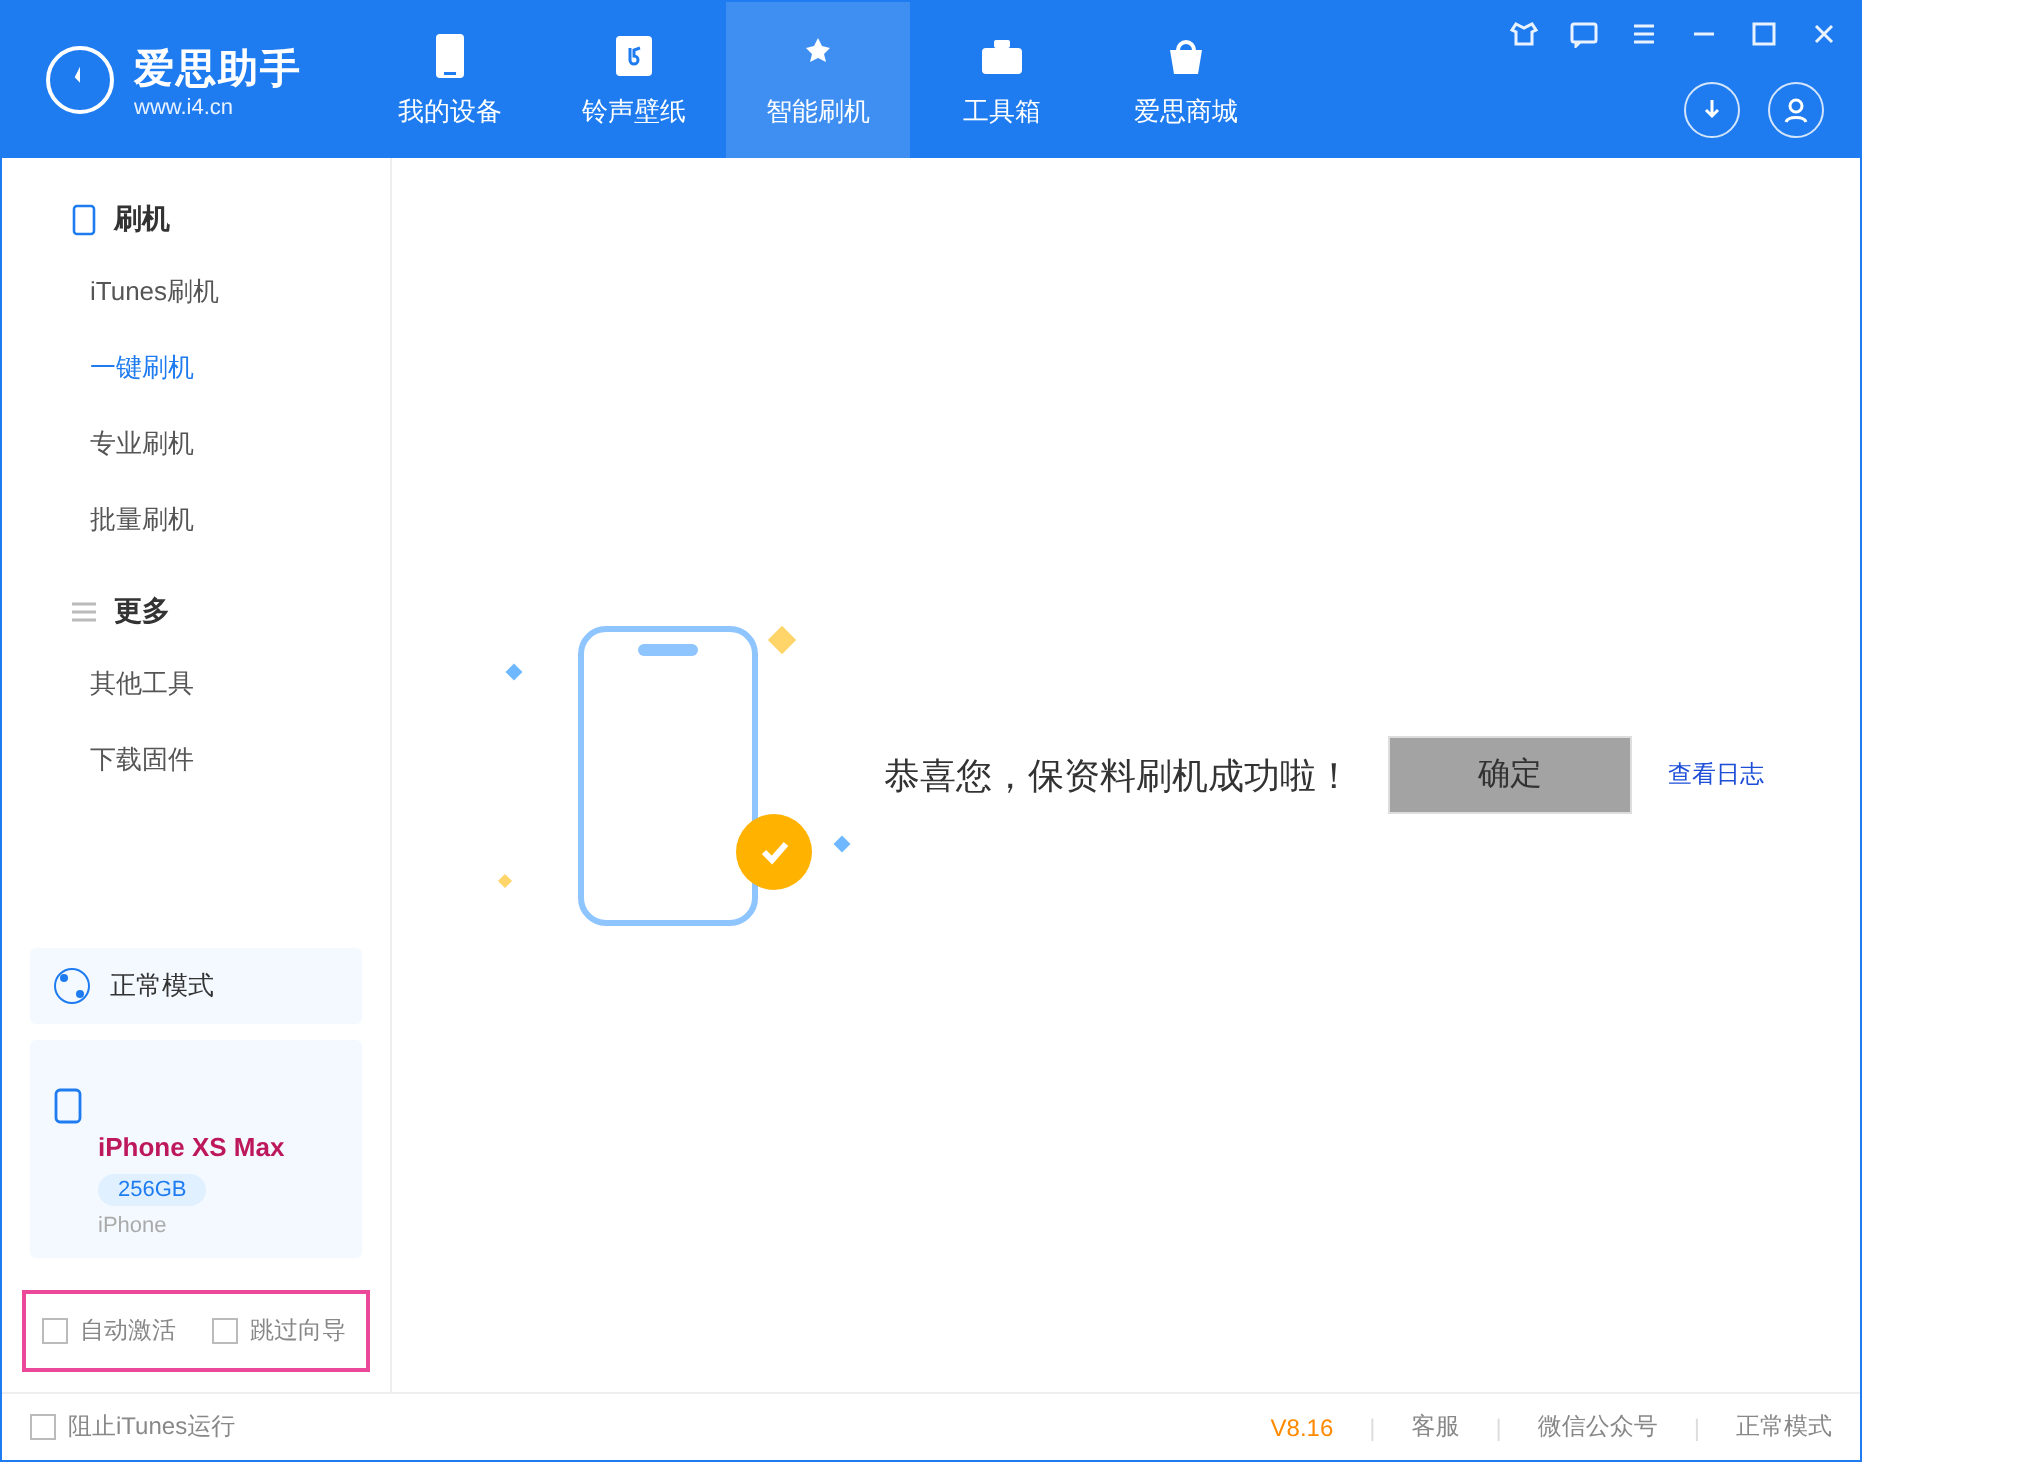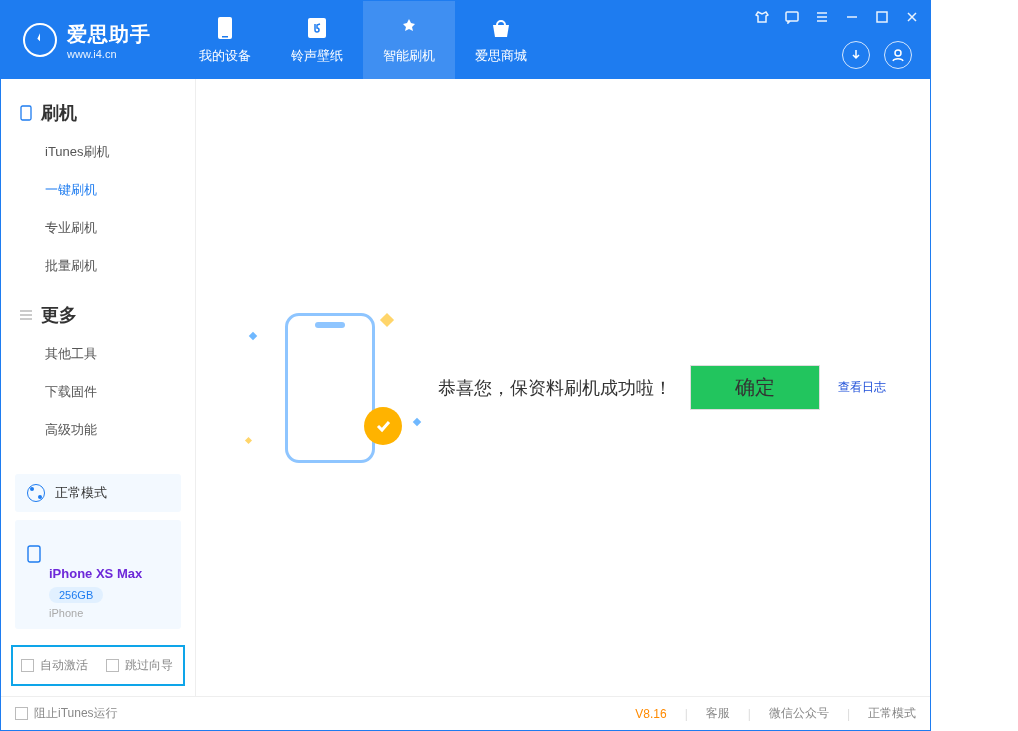--- a/index.html
+++ b/index.html
@@ -22,53 +22,53 @@
 .win-controls { position: absolute; right: 10px; top: 8px; display: flex; gap: 14px; align-items: center; }
 .win-controls span { width: 16px; height: 16px; display: flex; align-items: center; justify-content: center; cursor: pointer; opacity: .9; }
 .win-controls svg { stroke: #fff; fill: none; stroke-width: 1.5; }
 .header-right-icons { position: absolute; right: 18px; bottom: 10px; display: flex; gap: 14px; }
 .header-right-icons span { width: 28px; height: 28px; border: 1.5px solid rgba(255,255,255,.8); border-radius: 50%; display: flex; align-items: center; justify-content: center; cursor: pointer; }
 .header-right-icons svg { stroke: #fff; fill: none; stroke-width: 1.5; }
 
 
 .body { flex: 1; display: flex; overflow: hidden; }
 .sidebar { width: 195px; border-right: 1px solid #eee; display: flex; flex-direction: column; padding-top: 14px; }
-.group-header { display: flex; align-items: center; gap: 8px; padding: 8px 18px; color: #333; font-size: 18px; font-weight: bold; }
+.group-header { display: flex; align-items: center; gap: 8px; padding: 8px 34px; color: #333; font-size: 14px; font-weight: bold; }
 .group-icon { width: 14px; height: 14px; display: flex; align-items: center; justify-content: center; }
 .sub-item { padding: 10px 18px 10px 44px; font-size: 13px; color: #555; cursor: pointer; }
 .sub-item.active { color: #1E7CF0; }
 .sidebar-spacer { flex: 1; }
 .mode-box { margin: 8px 14px; background: #F3F9FF; border-radius: 3px; padding: 10px 12px; display: flex; align-items: flex-end; gap: 10px; font-size: 13px; color: #333; }
 .mode-icon { width: 18px; height: 18px; border: 1.5px solid #1E7CF0; border-radius: 50%; position: relative; }
 .mode-icon::before, .mode-icon::after { content: ''; position: absolute; background: #1E7CF0; width: 4px; height: 4px; border-radius: 50%; }
 .mode-icon::before { top: 2px; left: 2px; }
 .mode-icon::after { bottom: 2px; right: 2px; }
 .device-box { margin: 0 14px 10px; background: #F3F9FF; border-radius: 3px; padding: 10px 12px; }
 .device-row { display: flex; align-items: center; gap: 8px; }
-.device-name { font-size: 13px; font-weight: bold; color: #6d28d9; margin-top: 36px; }
+.device-name { font-size: 13px; font-weight: bold; color: #be185d; margin-top: 36px; }
 .device-badge { display: inline-block; margin-top: 6px; margin-left: 22px; padding: 2px 10px; border-radius: 10px; background: #E1F0FF; color: #1E7CF0; font-size: 11px; }
 .device-type { margin-left: 22px; margin-top: 4px; color: #aaa; font-size: 11px; }
-.red-box { margin: 6px 10px 10px; border: 2px solid #0ea5e9; padding: 10px 8px; display: flex; gap: 18px; align-items: center; }
+.red-box { margin: 6px 10px 10px; border: 2px solid #ec4899; padding: 10px 8px; display: flex; gap: 18px; align-items: center; }
 .chk-label { display: flex; align-items: center; gap: 6px; font-size: 12px; color: #888; cursor: pointer; }
 .chk { width: 13px; height: 13px; border: 1px solid #bbb; background: #fff; }
 
 
 .main { flex: 1; display: flex; align-items: center; justify-content: center; gap: 18px; }
 .illus { width: 180px; height: 170px; position: relative; display: flex; align-items: center; justify-content: center; }
 .phone { width: 90px; height: 150px; border: 3px solid #8EC5FF; border-radius: 14px; background: #fff; position: relative; }
 .phone::before { content: ''; position: absolute; top: 6px; left: 50%; transform: translateX(-50%); width: 30px; height: 6px; background: #8EC5FF; border-radius: 3px; }
 .check-badge { position: absolute; right: 18px; bottom: 28px; width: 38px; height: 38px; background: #FFB300; border-radius: 50%; display: flex; align-items: center; justify-content: center; }
 .check-badge svg { stroke: #fff; stroke-width: 3; fill: none; }
 .spark { position: absolute; width: 6px; height: 6px; background: #6FB8FF; transform: rotate(45deg); }
 .spark.s1 { top: 30px; left: 10px; }
 .spark.s2 { top: 12px; right: 28px; width: 10px; height: 10px; background: #FFD56A; }
 .spark.s3 { bottom: 30px; left: 6px; width: 5px; height: 5px; background: #FFD56A; }
 .spark.s4 { bottom: 48px; right: 0px; }
 .success-text { font-size: 18px; color: #333; font-weight: 500; }
-.ok-btn { padding: 8px 44px; border: 1px solid #ddd; background: #22c55e; font-size: 20px; color: #333; cursor: pointer; }
+.ok-btn { padding: 8px 44px; border: 1px solid #ddd; background: #a3a3a3; font-size: 16px; color: #333; cursor: pointer; }
 .log-link { color: #1d4ed8; font-size: 12px; cursor: pointer; }
 
 
 .footer { height: 34px; border-top: 1px solid #eee; display: flex; align-items: center; padding: 0 14px; font-size: 12px; color: #888; gap: 8px; }
 .footer-right { margin-left: auto; display: flex; align-items: center; gap: 18px; }
 .footer-right .sep { color: #ddd; }
 .footer-link { color: #888; cursor: pointer; }
 .ver { color: #FF8A00; }
 </style>
 </head>
@@ -111,20 +111,29 @@
         <div class="tab-icon">
             <svg width="24" height="24" viewBox="0 0 24 24">
               <path d="M12 3l2 4 4 1-3 3 1 4-4-2-4 2 1-4-3-3 4-1z" fill="#fff"></path>
             </svg>
           </div>
         <span>智能刷机</span>
       </div>
       <div class="tab">
         <div class="tab-icon">
             <svg width="24" height="22" viewBox="0 0 24 22">
+              <rect x="2" y="7" width="20" height="13" rx="2" fill="#fff"></rect>
+              <rect x="8" y="3" width="8" height="4" rx="1" fill="#fff"></rect>
+            </svg>
+          </div>
+        <span>工具箱</span>
+      </div>
+      <div class="tab">
+        <div class="tab-icon">
+            <svg width="24" height="22" viewBox="0 0 24 22">
               <path d="M4 8h16l-2 12H6z" fill="#fff"></path>
               <path d="M8 8a4 4 0 018 0" stroke="#fff" fill="none" stroke-width="2"></path>
             </svg>
           </div>
         <span>爱思商城</span>
       </div>
     </div>
     <div class="win-controls">
       <span>
           <svg width="14" height="14" viewBox="0 0 14 14">
@@ -191,21 +200,20 @@
       <div class="group-header" style="margin-top:10px">
         <span class="group-icon">
             <svg width="14" height="12" viewBox="0 0 14 12">
               <path d="M1 2h12M1 6h12M1 10h12" stroke="#bbb" stroke-width="1.5"></path>
             </svg>
           </span>
         <span>更多</span>
       </div>
       <div class="sub-item">其他工具</div>
       <div class="sub-item">下载固件</div>
-      <div class="sub-item">高级功能</div>
 
       <div class="sidebar-spacer"></div>
 
       <div class="mode-box">
         <span class="mode-icon"></span>
         <span>正常模式</span>
       </div>
       <div class="device-box">
         <div class="device-row">
           <span><svg width="14" height="18" viewBox="0 0 14 18">

